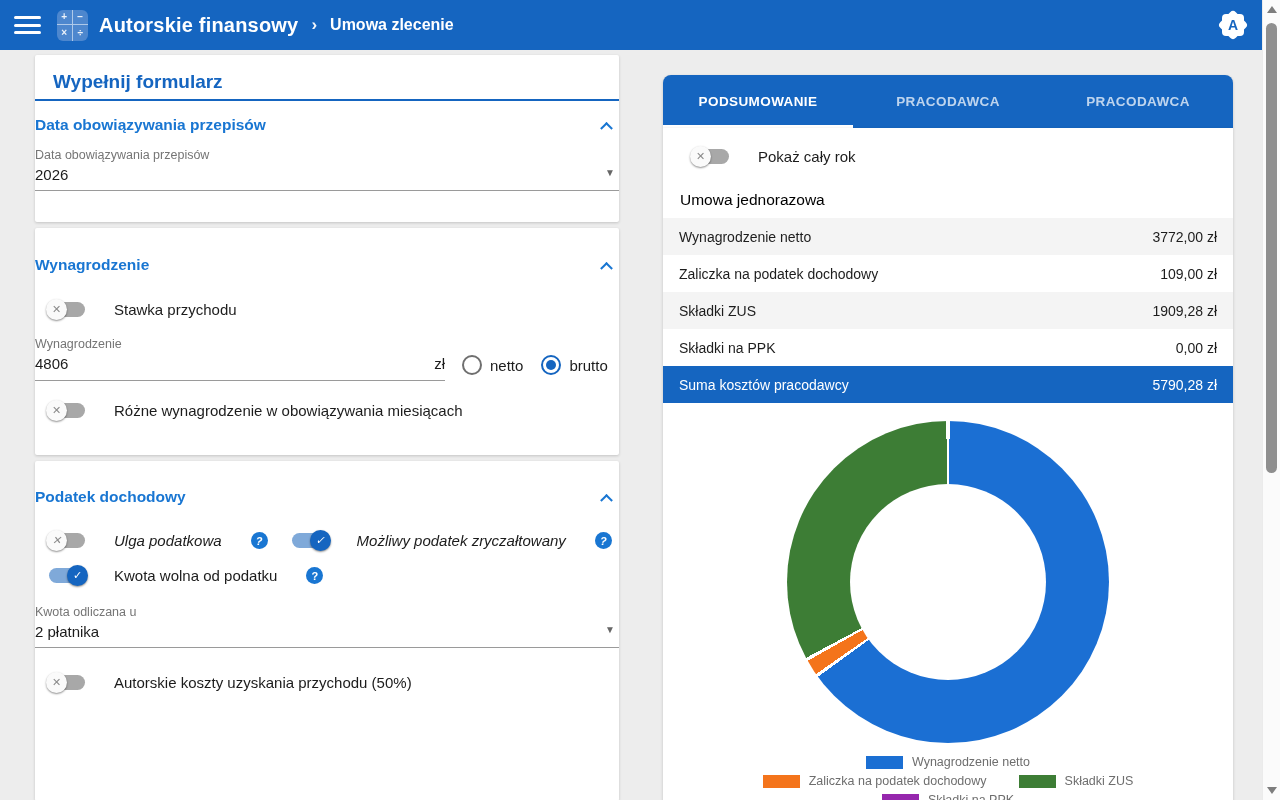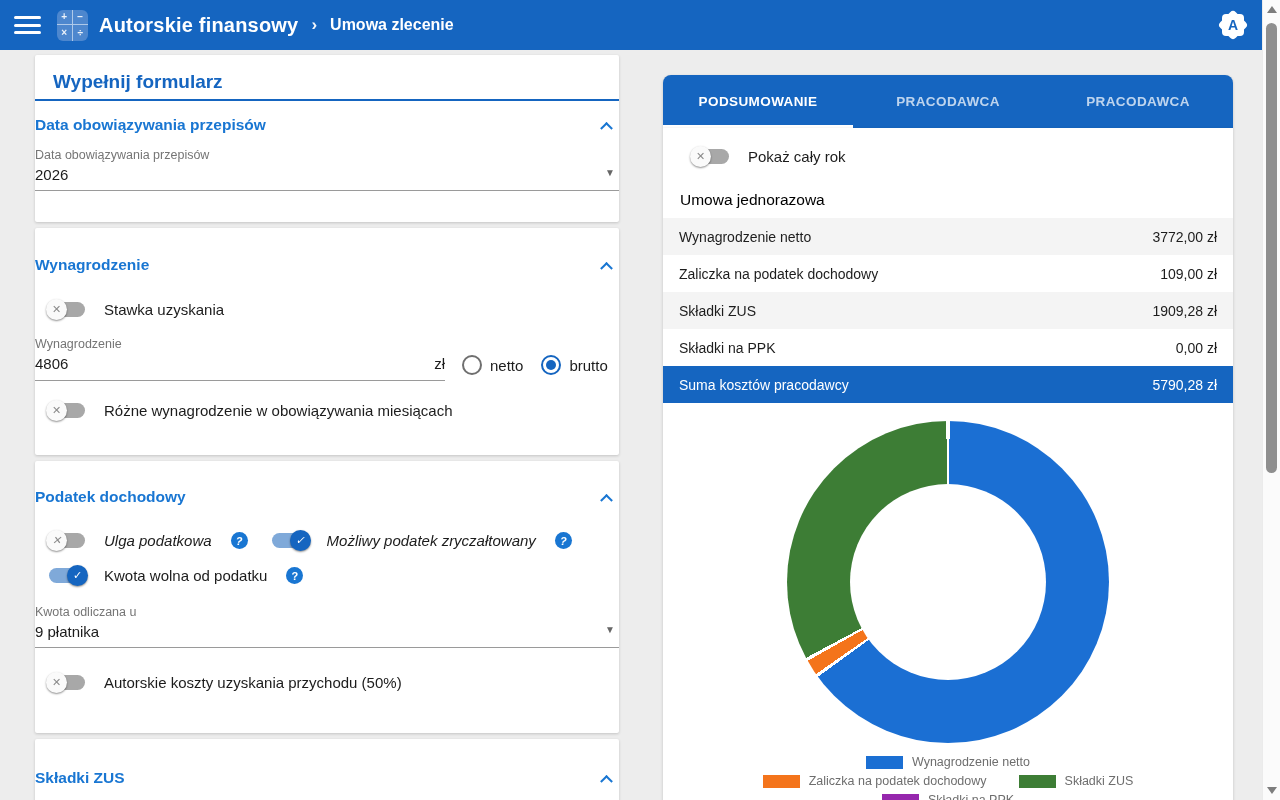--- a/index.html
+++ b/index.html
@@ -24,37 +24,37 @@
   .badge-a { margin-left:auto; width:30px; height:30px; position:relative; cursor:pointer; }
   .badge-a .sq { position:absolute; inset:4px; background:#fff; border-radius:4px; }
   .badge-a .sq.r45 { transform:rotate(45deg); }
   .badge-a .letter { position:absolute; inset:0; display:flex; align-items:center; justify-content:center;
                      color:#1565c0; font-weight:bold; font-size:14px; }
 
   
   main { position:absolute; top:55px; left:0; width:1262px; display:flex; }
   .left-col { margin-left:35px; width:584px; display:flex; flex-direction:column; gap:6px; }
   .card { background:#fff; box-shadow:0 1px 3px rgba(0,0,0,.18); border-radius:2px; padding:0 0; overflow:hidden; }
-  .card.c1 { height:167px; } .card.c2 { height:227px; } .card.c3 { height:272px; } .card.c4 { height:130px; }
+  .card.c1 { height:167px; } .card.c2 { height:227px; } .card.c3 { height:340px; } .card.c4 { height:130px; }
 
   .form-title { color:#1565c0; font-size:19px; font-weight:bold; padding:15px 0 0 18px; line-height:24px; }
   .blue-rule { height:2px; background:#1565c0; margin-top:5px; }
 
   .sec-head { display:flex; align-items:center; justify-content:space-between; cursor:pointer; }
   .sec-title { color:#1976d2; font-size:15.5px; font-weight:bold; }
   .chev-up { width:9px; height:9px; border-left:2.5px solid #1976d2; border-top:2.5px solid #1976d2;
              transform:rotate(45deg) translate(2px,2px); margin-right:8px; }
 
   .field { position:relative; border-bottom:1px solid #9a9a9a; padding-bottom:7px; }
   .flabel { font-size:12.5px; color:#757575; }
   .fvalue { font-size:15px; color:#1c1c1c; margin-top:4px; }
   .dd-arrow { position:absolute; right:4px; bottom:12px; color:#666; font-size:10px; }
   .dd-arrow::after { content:"▼"; }
 
-  .switch-row { display:flex; align-items:center; gap:19px; margin-left:14px; }
+  .switch-row { display:flex; align-items:center; gap:29px; margin-left:14px; }
   .switch { width:36px; height:15px; border-radius:8px; position:relative; flex:none; cursor:pointer; }
   .switch.off { background:#a8a8a8; }
   .switch.on  { background:#7fa9d9; }
   .thumb { width:21px; height:21px; border-radius:50%; position:absolute; top:-3px;
            display:flex; align-items:center; justify-content:center; box-shadow:0 1px 2px rgba(0,0,0,.45);
            font-size:11px; line-height:1; }
   .switch.off .thumb { left:-3px; background:#fafafa; color:#8a8a8a; }
   .switch.on  .thumb { right:-3px; background:#1565c0; color:#fff; }
   .switch.off .thumb::after { content:"✕"; }
   .switch.on  .thumb::after { content:"✓"; }
@@ -157,21 +157,21 @@
 
         <div class="card c2">
           <div class="sec-head" style="margin-top:28px;">
             <div class="sec-title">Wynagrodzenie</div>
             <div class="chev-up"></div>
           </div>
           <div class="switch-row" style="margin-top:27px;">
             <div class="switch off">
                 <div class="thumb"></div>
               </div>
-            <div class="sw-label">Stawka uzyskania</div>
+            <div class="sw-label">Stawka przychodu</div>
           </div>
           <div class="wage-row" style="margin-top:19px;">
             <div class="wage-field">
               <div class="flabel">Wynagrodzenie</div>
               <div class="wage-inner">
                 <input class="bare" value="4806" style="">
                 <span class="suffix">zł</span>
               </div>
             </div>
             <div class="radios">
@@ -212,21 +212,21 @@
           </div>
           <div class="switch-row" style="margin-top:18px;">
             <div class="switch on">
                 <div class="thumb"></div>
               </div>
             <div class="sw-label">Kwota wolna od podatku</div>
             <div class="help"></div>
           </div>
           <div class="field" style="margin-top:21px;">
             <div class="flabel">Kwota odliczana u</div>
-            <div class="fvalue">9 płatnika</div>
+            <div class="fvalue">2 płatnika</div>
             <div class="dd-arrow"></div>
           </div>
           <div class="switch-row" style="margin-top:26px;">
             <div class="switch off">
                 <div class="thumb"></div>
               </div>
             <div class="sw-label">Autorskie koszty uzyskania przychodu (50%)</div>
           </div>
         </div>
 

